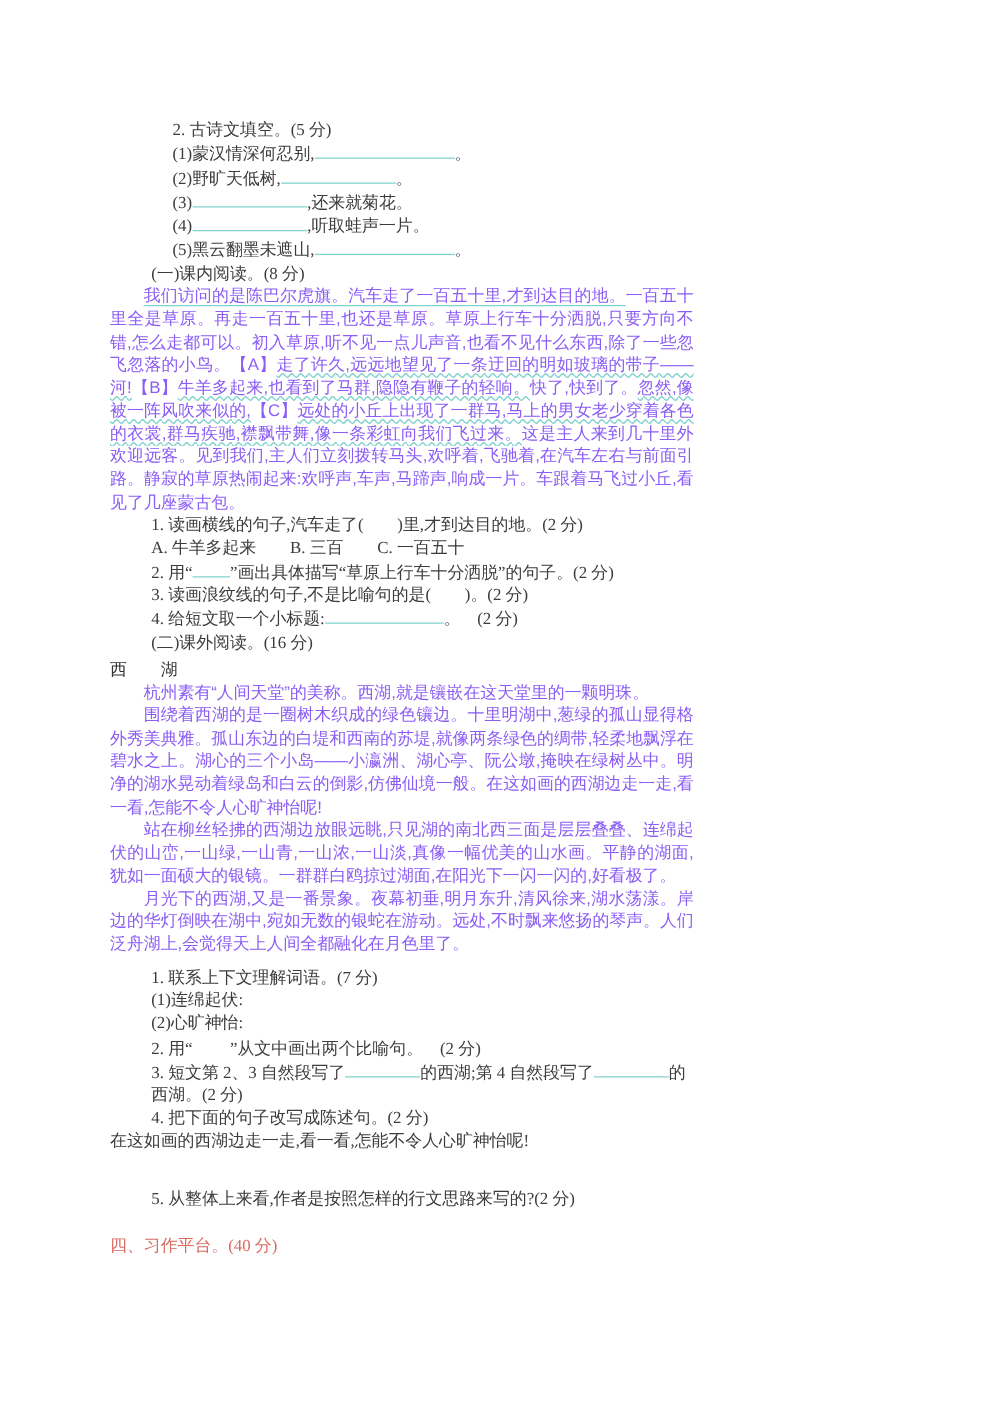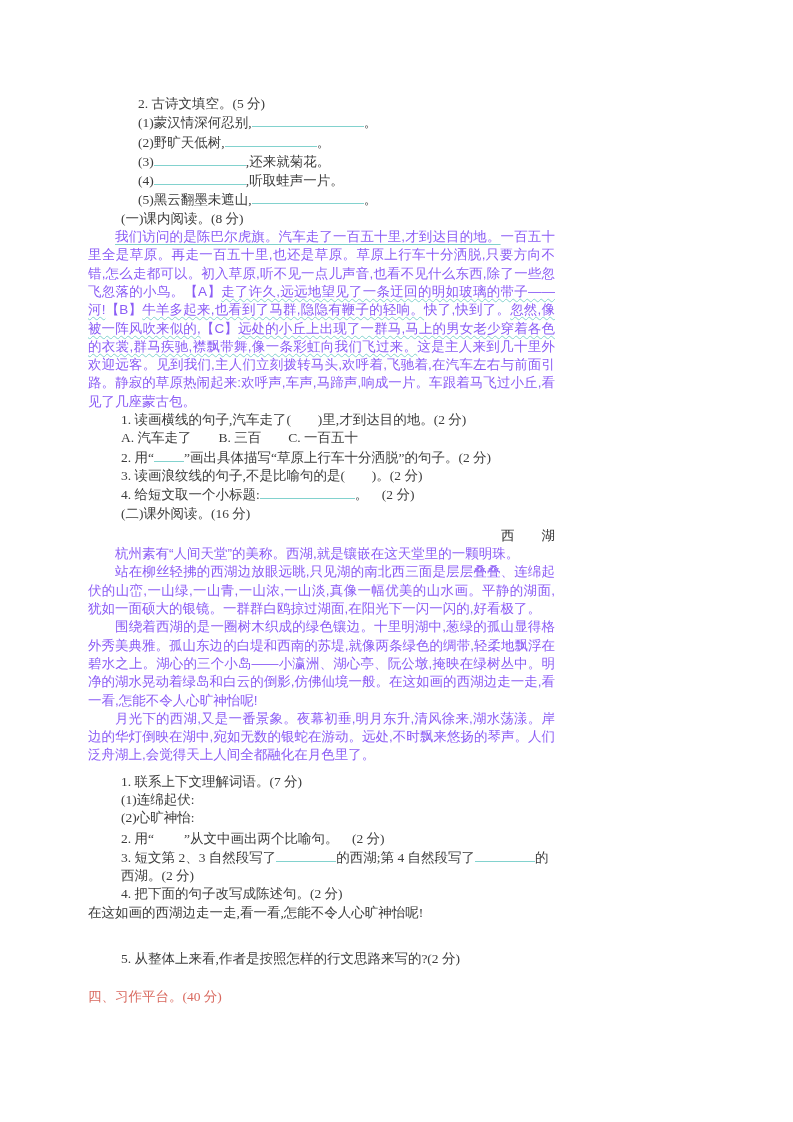--- a/index.html
+++ b/index.html
@@ -13,21 +13,21 @@
   .line{line-height:18.3px;white-space:pre-wrap;}
   .para{
     line-height:18.3px;text-align:justify;text-indent:2em;
     font-family:"Liberation Sans","DejaVu Sans",sans-serif;
     color:#8b5cf6;
   }
   .sans{font-family:"Liberation Sans","DejaVu Sans",sans-serif;color:#333;}
   .indent-a{padding-left:50px;}
   .indent-b{padding-left:33px;}
   .red-heading{color:#d96a60;}
-  .center-title{text-align:right;}
+  .center-title{text-align:left;}
   .mt-sm{margin-top:10px;}
   .mt-xs{margin-top:4px;}
   .mt-q{margin-top:8px;}
   .mt-lg{margin-top:28px;}
   .mt-md{margin-top:19px;}
   .mt-end{margin-top:20px;}
   
   .u-line{
     text-decoration-line:underline;
     text-decoration-style:solid;
@@ -64,30 +64,30 @@
   <div class="line indent-a"><span>(1)蒙汉情深何忍别,</span><span class="blank blank-solid" style="width: 112px;">&nbsp;</span><span>。</span></div>
   <div class="line indent-a"><span>(2)野旷天低树,</span><span class="blank blank-solid" style="width: 92px;">&nbsp;</span><span>。</span></div>
   <div class="line indent-a"><span>(3)</span><span class="blank blank-solid" style="width: 92px;">&nbsp;</span><span>,还来就菊花。</span></div>
   <div class="line indent-a"><span>(4)</span><span class="blank blank-solid" style="width: 92px;">&nbsp;</span><span>,听取蛙声一片。</span></div>
   <div class="line indent-a"><span>(5)黑云翻墨未遮山,</span><span class="blank blank-solid" style="width: 112px;">&nbsp;</span><span>。</span></div>
 
 
   <div class="line indent-b"><span>(一)课内阅读。(8 分)</span></div>
   <div class="para"><span class="u-line">我们访问的是陈巴尔虎旗。汽车走了一百五十里,才到达目的地。</span><span>一百五十里全是草原。再走一百五十里,也还是草原。草原上行车十分洒脱,只要方向不错,怎么走都可以。初入草原,听不见一点儿声音,也看不见什么东西,除了一些忽飞忽落的小鸟。</span><span>【A】</span><span class="w-line">走了许久,远远地望见了一条迂回的明如玻璃的带子——河!</span><span>【B】</span><span class="w-line">牛羊多起来,也看到了马群,隐隐有鞭子的轻响。</span><span>快了,快到了。</span><span class="w-line">忽然,像被一阵风吹来似的,</span><span>【C】</span><span class="w-line">远处的小丘上出现了一群马,马上的男女老少穿着各色的衣裳,群马疾驰,襟飘带舞,像一条彩虹向我们飞过来。</span><span>这是主人来到几十里外欢迎远客。见到我们,主人们立刻拨转马头,欢呼着,飞驰着,在汽车左右与前面引路。静寂的草原热闹起来:欢呼声,车声,马蹄声,响成一片。车跟着马飞过小丘,看见了几座蒙古包。</span></div>
   <div class="line indent-b"><span>1. 读画横线的句子,汽车走了(　　)里,才到达目的地。(2 分)</span></div>
-  <div class="line indent-b"><span>A. 汽车走了　　B. 三百　　C. 一百五十</span></div>
+  <div class="line indent-b"><span>A. 牛羊多起来　　B. 三百　　C. 一百五十</span></div>
   <div class="line indent-b"><span>2. 用“</span><span class="blank blank-solid" style="width: 30px;">&nbsp;</span><span>”画出具体描写“草原上行车十分洒脱”的句子。(2 分)</span></div>
   <div class="line indent-b"><span>3. 读画浪纹线的句子,不是比喻句的是(　　)。(2 分)</span></div>
   <div class="line indent-b"><span>4. 给短文取一个小标题:</span><span class="blank blank-solid" style="width: 95px;">&nbsp;</span><span>。　(2 分)</span></div>
 
   <div class="line indent-b"><span>(二)课外阅读。(16 分)</span></div>
   <div class="line center-title sans mt-xs"><span>西　　湖</span></div>
   <div class="para"><span>杭州素有“人间天堂”的美称。西湖,就是镶嵌在这天堂里的一颗明珠。</span></div>
+  <div class="para"><span>围绕着西湖的是一圈树木织成的绿色镶边。十里明湖中,葱绿的孤山显得格外秀美典雅。孤山东边的白堤和西南的苏堤,就像两条绿色的绸带,轻柔地飘浮在碧水之上。湖心的三个小岛——小瀛洲、湖心亭、阮公墩,掩映在绿树丛中。明净的湖水晃动着绿岛和白云的倒影,仿佛仙境一般。在这如画的西湖边走一走,看一看,怎能不令人心旷神怡呢!</span></div>
   <div class="para"><span>站在柳丝轻拂的西湖边放眼远眺,只见湖的南北西三面是层层叠叠、连绵起伏的山峦,一山绿,一山青,一山浓,一山淡,真像一幅优美的山水画。平静的湖面,犹如一面硕大的银镜。一群群白鸥掠过湖面,在阳光下一闪一闪的,好看极了。</span></div>
-  <div class="para"><span>围绕着西湖的是一圈树木织成的绿色镶边。十里明湖中,葱绿的孤山显得格外秀美典雅。孤山东边的白堤和西南的苏堤,就像两条绿色的绸带,轻柔地飘浮在碧水之上。湖心的三个小岛——小瀛洲、湖心亭、阮公墩,掩映在绿树丛中。明净的湖水晃动着绿岛和白云的倒影,仿佛仙境一般。在这如画的西湖边走一走,看一看,怎能不令人心旷神怡呢!</span></div>
   <div class="para"><span>月光下的西湖,又是一番景象。夜幕初垂,明月东升,清风徐来,湖水荡漾。岸边的华灯倒映在湖中,宛如无数的银蛇在游动。远处,不时飘来悠扬的琴声。人们泛舟湖上,会觉得天上人间全都融化在月色里了。</span></div>
   <div class="line indent-b mt-q"><span>1. 联系上下文理解词语。(7 分)</span></div>
   <div class="line indent-b"><span>(1)连绵起伏:</span></div>
   <div class="line indent-b"><span>(2)心旷神怡:</span></div>
   <div class="line indent-b"><span>2. 用“</span><span class="blank blank-wavy" style="width: 30px;">&nbsp;&nbsp;&nbsp;&nbsp;&nbsp;&nbsp;&nbsp;&nbsp;</span><span>”从文中画出两个比喻句。　(2 分)</span></div>
   <div class="line indent-b"><span>3. 短文第 2、3 自然段写了</span><span class="blank blank-solid" style="width: 60px;">&nbsp;</span><span>的西湖;第 4 自然段写了</span><span class="blank blank-solid" style="width: 60px;">&nbsp;</span><span>的西湖。(2 分)</span></div>
   <div class="line indent-b"><span>4. 把下面的句子改写成陈述句。(2 分)</span></div>
   <div class="line"><span>在这如画的西湖边走一走,看一看,怎能不令人心旷神怡呢!</span></div>
   <div class="line indent-b mt-lg"><span>5. 从整体上来看,作者是按照怎样的行文思路来写的?(2 分)</span></div>
 

